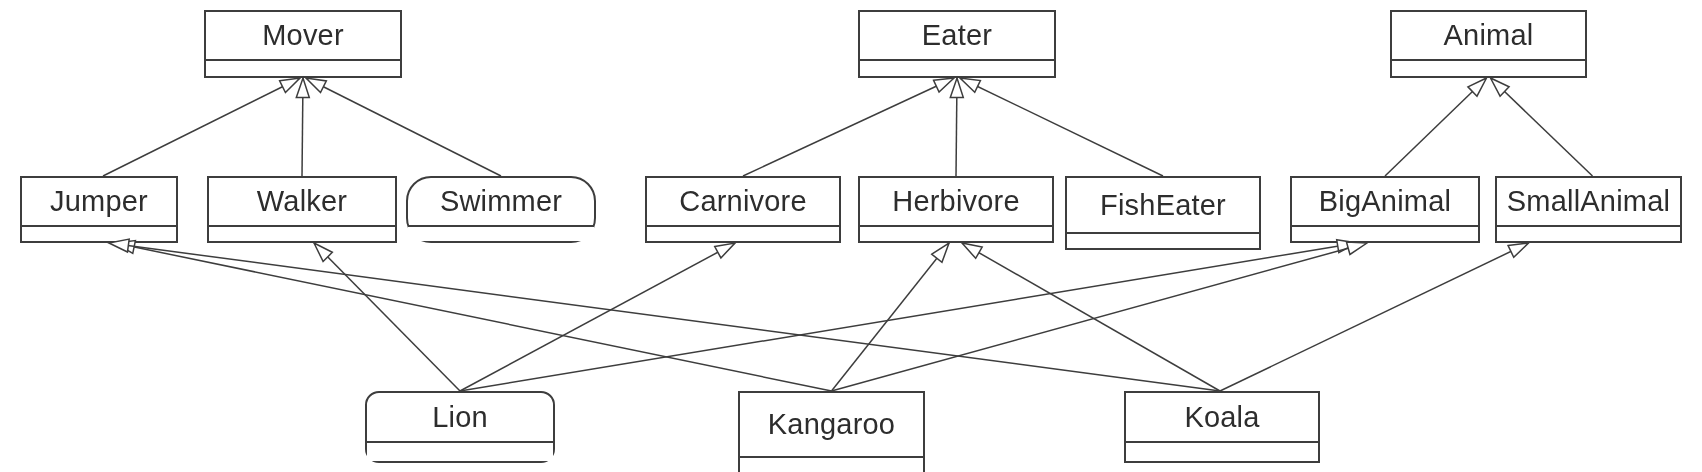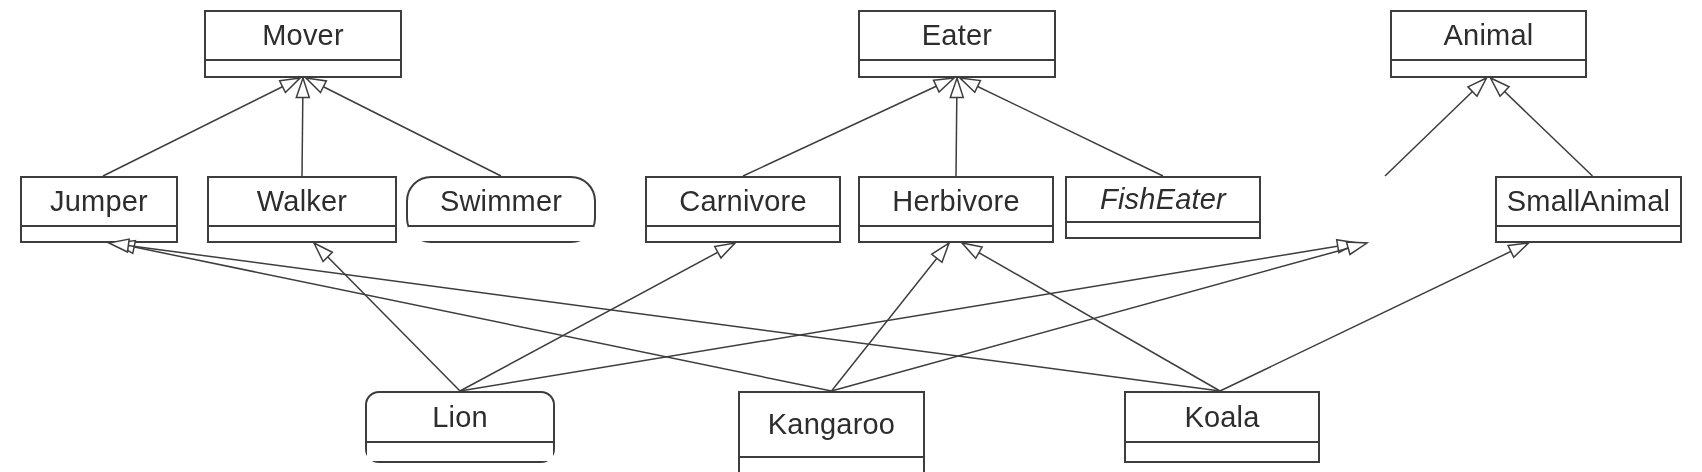--- a/index.html
+++ b/index.html
@@ -81,22 +81,26 @@
       <div class="uml-attrs"></div>
     </div>
     <div class="uml-class row-middle" style="left: 645px; top: 176px; width: 196px; height: 67px;">
       <div class="uml-name">Carnivore</div>
       <div class="uml-attrs"></div>
     </div>
     <div class="uml-class row-middle" style="left: 858px; top: 176px; width: 196px; height: 67px;">
       <div class="uml-name">Herbivore</div>
       <div class="uml-attrs"></div>
     </div>
-    <div class="uml-class row-middle" style="left: 1065px; top: 176px; width: 196px; height: 63px; font-style: italic;">
+    <div class="uml-class row-middle" style="left: 1065px; top: 176px; width: 196px; height: 74px;">
       <div class="uml-name">FishEater</div>
+      <div class="uml-attrs"></div>
+    </div>
+    <div class="uml-class row-middle" style="left: 1290px; top: 176px; width: 190px; height: 67px;">
+      <div class="uml-name">BigAnimal</div>
       <div class="uml-attrs"></div>
     </div>
     <div class="uml-class row-middle" style="left: 1495px; top: 176px; width: 187px; height: 67px;">
       <div class="uml-name">SmallAnimal</div>
       <div class="uml-attrs"></div>
     </div>
     <div class="uml-class row-bottom" style="left: 365px; top: 391px; width: 190px; height: 72px; border-radius: 14px;">
       <div class="uml-name">Lion</div>
       <div class="uml-attrs"></div>
     </div>

